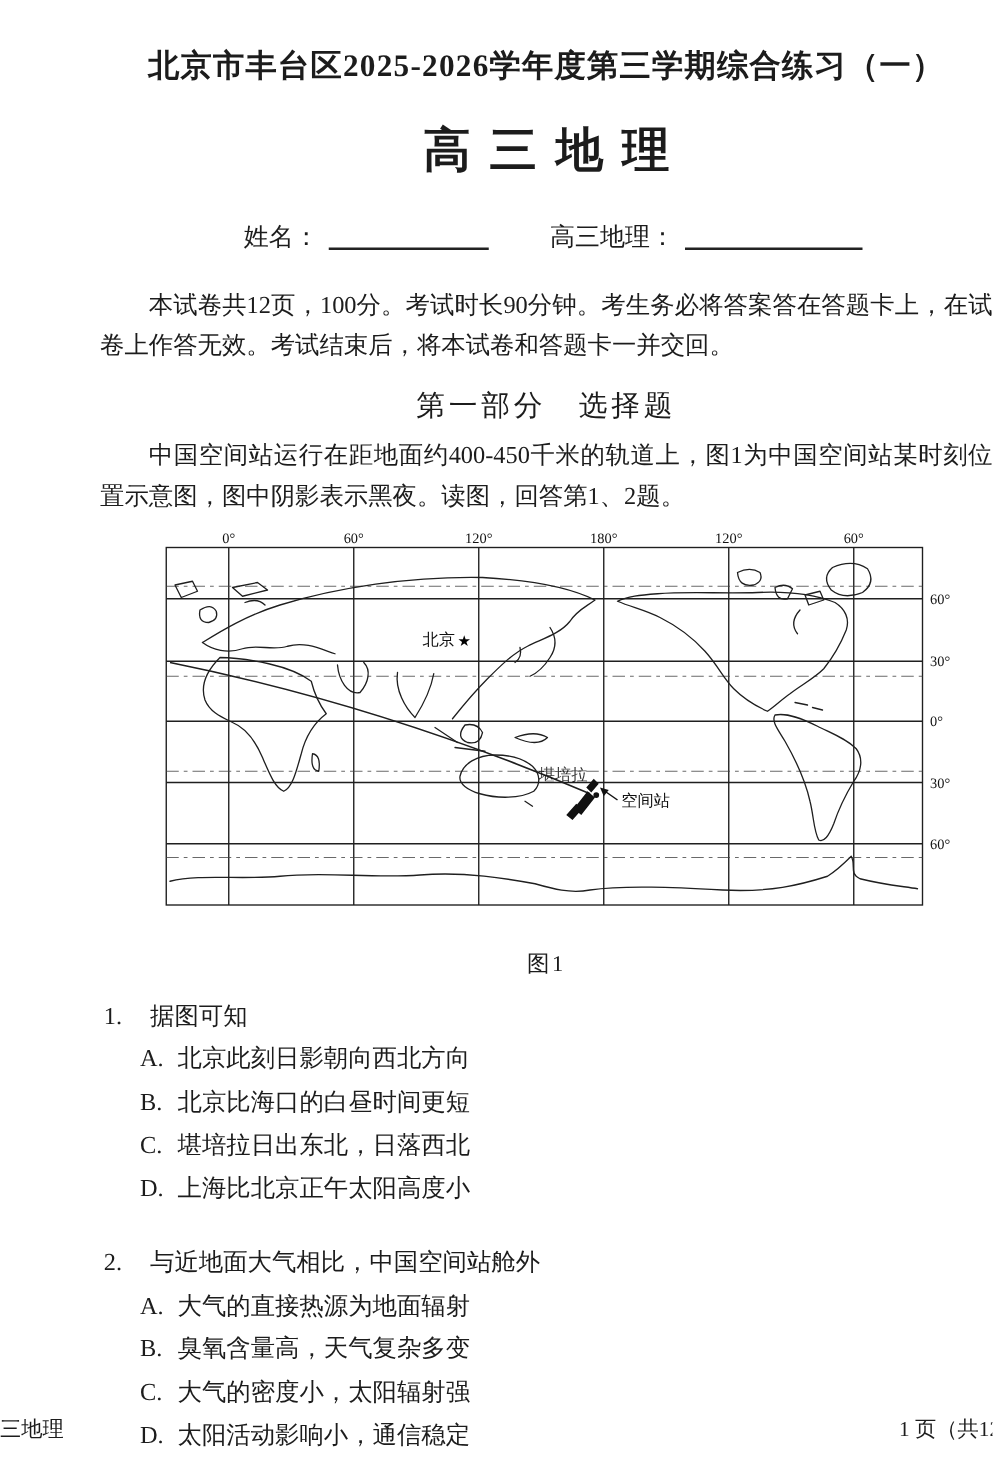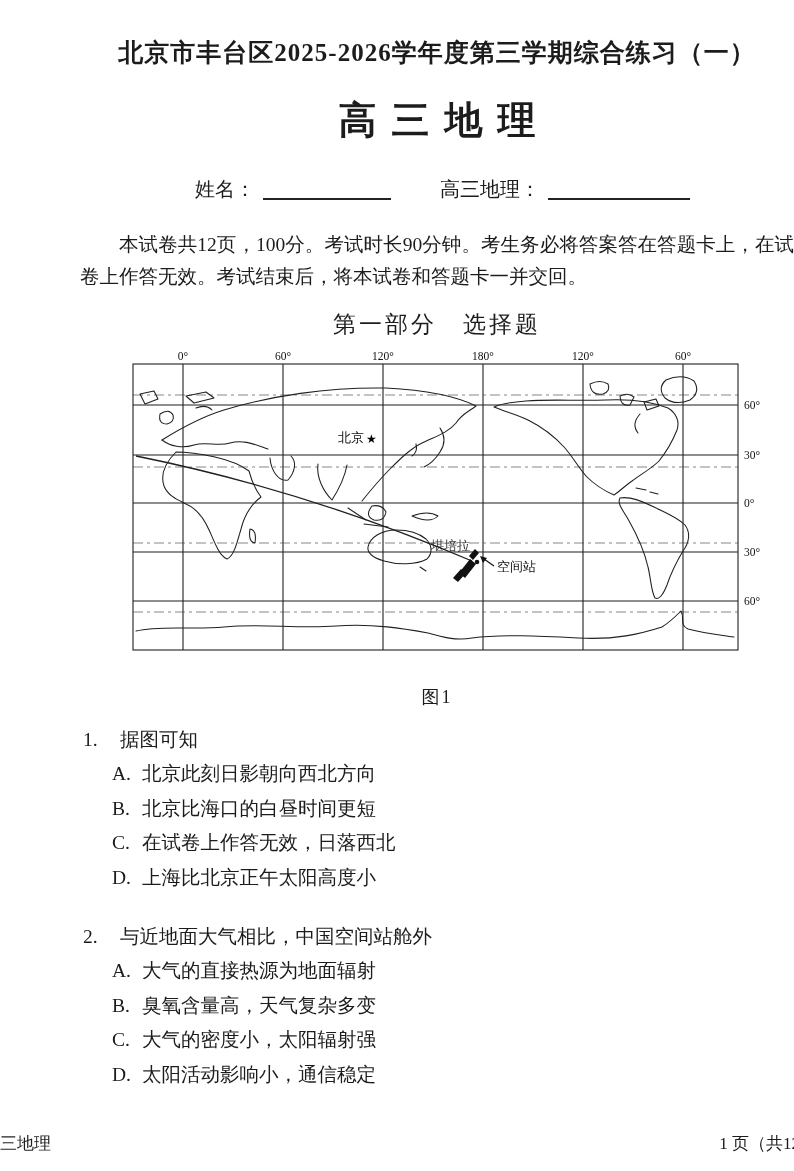--- a/index.html
+++ b/index.html
@@ -95,20 +95,21 @@
 
   <div class="name-row">
     <span>姓名：</span><span class="blank b1"></span>
     <span>高三地理：</span><span class="blank b2"></span>
   </div>
 
   <p class="notice">本试卷共12页，100分。考试时长90分钟。考生务必将答案答在答题卡上，在试卷上作答无效。考试结束后，将本试卷和答题卡一并交回。</p>
 
   <h3 class="section-heading">第一部分　选择题</h3>
 
+  <p class="intro">中国空间站运行在距地面约400-450千米的轨道上，图1为中国空间站某时刻位置示意图，图中阴影表示黑夜。读图，回答第1、2题。</p>
 
   <figure>
     <svg width="640" height="315" viewBox="0 0 640 315">
 
       <g>
         <text class="gridlabel" x="63" y="10" text-anchor="middle">0°</text>
         <text class="gridlabel" x="163" y="10" text-anchor="middle">60°</text>
         <text class="gridlabel" x="263" y="10" text-anchor="middle">120°</text>
         <text class="gridlabel" x="363" y="10" text-anchor="middle">180°</text>
         <text class="gridlabel" x="463" y="10" text-anchor="middle">120°</text>
@@ -204,21 +205,21 @@
     <div class="opt">
       <span class="okey">A.</span>
       <span>北京此刻日影朝向西北方向</span>
     </div>
     <div class="opt">
       <span class="okey">B.</span>
       <span>北京比海口的白昼时间更短</span>
     </div>
     <div class="opt">
       <span class="okey">C.</span>
-      <span>在试卷上作答无效，日落西北</span>
+      <span>堪培拉日出东北，日落西北</span>
     </div>
     <div class="opt">
       <span class="okey">D.</span>
       <span>上海比北京正午太阳高度小</span>
     </div>
   </div>
 
   <div class="question q2">
     <div class="qhead">
       <span class="qnum">2.</span>

